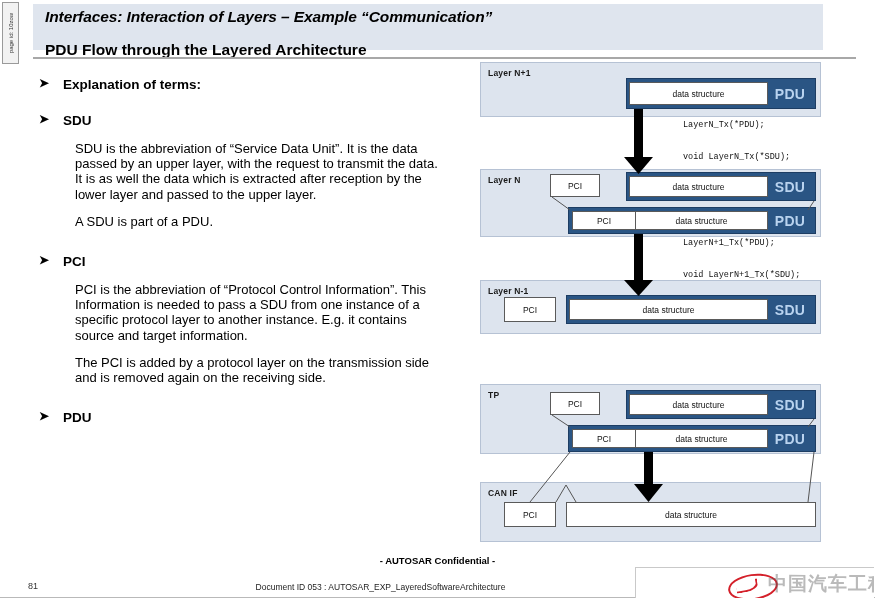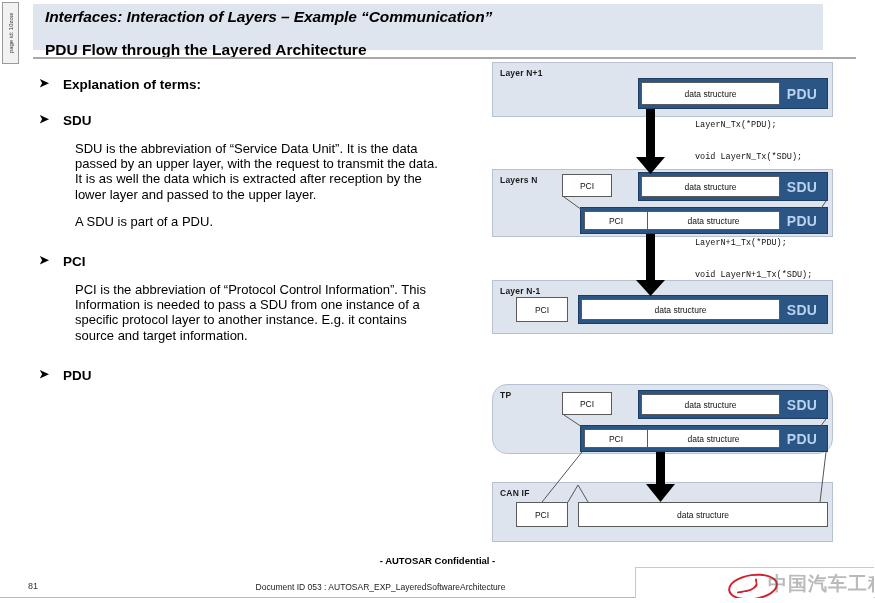--- a/index.html
+++ b/index.html
@@ -106,21 +106,21 @@
     line-height: 15.2px;
     margin-top: 1px;
   }
   .para p { margin: 12px; }
   .gap-lg { height: 16px; }
   .gap-md { height: 12px; }
 
   
   #diagram {
     position: absolute;
-    left: 490px;
+    left: 478px;
     top: 62px;
     width: 345px;
     height: 414px;
   }
   .layer-box {
     position: absolute;
     background: #dde4ee;
     border: 1px solid #b6c2d4;
     box-sizing: border-box;
   }
@@ -349,20 +349,21 @@
 
   <div class="gap-md"></div>
 
   <div class="bullet-block">
     <div class="bullet-row">
       <span class="arrow-glyph">➤</span>
       <span>PCI</span>
     </div>
     <div class="para">
       <p>PCI is the abbreviation of “Protocol Control Information”. This Information is needed to pass a SDU from one instance of a specific protocol layer to another instance. E.g. it contains source and target information.</p>
+      <p>The PCI is added by a protocol layer on the transmission side and is removed again on the receiving side.</p>
     </div>
   </div>
 
   <div class="gap-md"></div>
 
   <div class="bullet-block">
     <div class="bullet-row">
       <span class="arrow-glyph">➤</span>
       <span>PDU</span>
     </div>
@@ -376,21 +377,21 @@
     <span class="layer-label">Layer N+1</span>
   </div>
   <div class="unit" style="left:148px; top:16px; width:190px; height:31px;">
     <div class="cells">
       <div class="cell ds">data structure</div>
     </div>
     <div class="unit-tag">PDU</div>
   </div>
 
   <div class="layer-box" style="left:2px; top:107px; width:341px; height:68px;">
-    <span class="layer-label">Layers N</span>
+    <span class="layer-label">Layer N</span>
   </div>
   <div class="pci-standalone" style="left:72px; top:112px; width:50px; height:23px;">PCI</div>
   <div class="unit" style="left:148px; top:110px; width:190px; height:29px;">
     <div class="cells">
       <div class="cell ds">data structure</div>
     </div>
     <div class="unit-tag">SDU</div>
   </div>
   <div class="unit" style="left:90px; top:145px; width:248px; height:27px;">
     <div class="cells">
@@ -404,21 +405,21 @@
     <span class="layer-label">Layer N-1</span>
   </div>
   <div class="pci-standalone" style="left:26px; top:235px; width:52px; height:25px;">PCI</div>
   <div class="unit" style="left:88px; top:233px; width:250px; height:29px;">
     <div class="cells">
       <div class="cell ds">data structure</div>
     </div>
     <div class="unit-tag">SDU</div>
   </div>
 
-  <div class="layer-box" style="left:2px; top:322px; width:341px; height:70px;border-radius:15px;">
+  <div class="layer-box" style="left:2px; top:322px; width:341px; height:70px;">
     <span class="layer-label">TP</span>
   </div>
   <div class="pci-standalone" style="left:72px; top:330px; width:50px; height:23px;">PCI</div>
   <div class="unit" style="left:148px; top:328px; width:190px; height:29px;">
     <div class="cells">
       <div class="cell ds">data structure</div>
     </div>
     <div class="unit-tag">SDU</div>
   </div>
   <div class="unit" style="left:90px; top:363px; width:248px; height:27px;">

